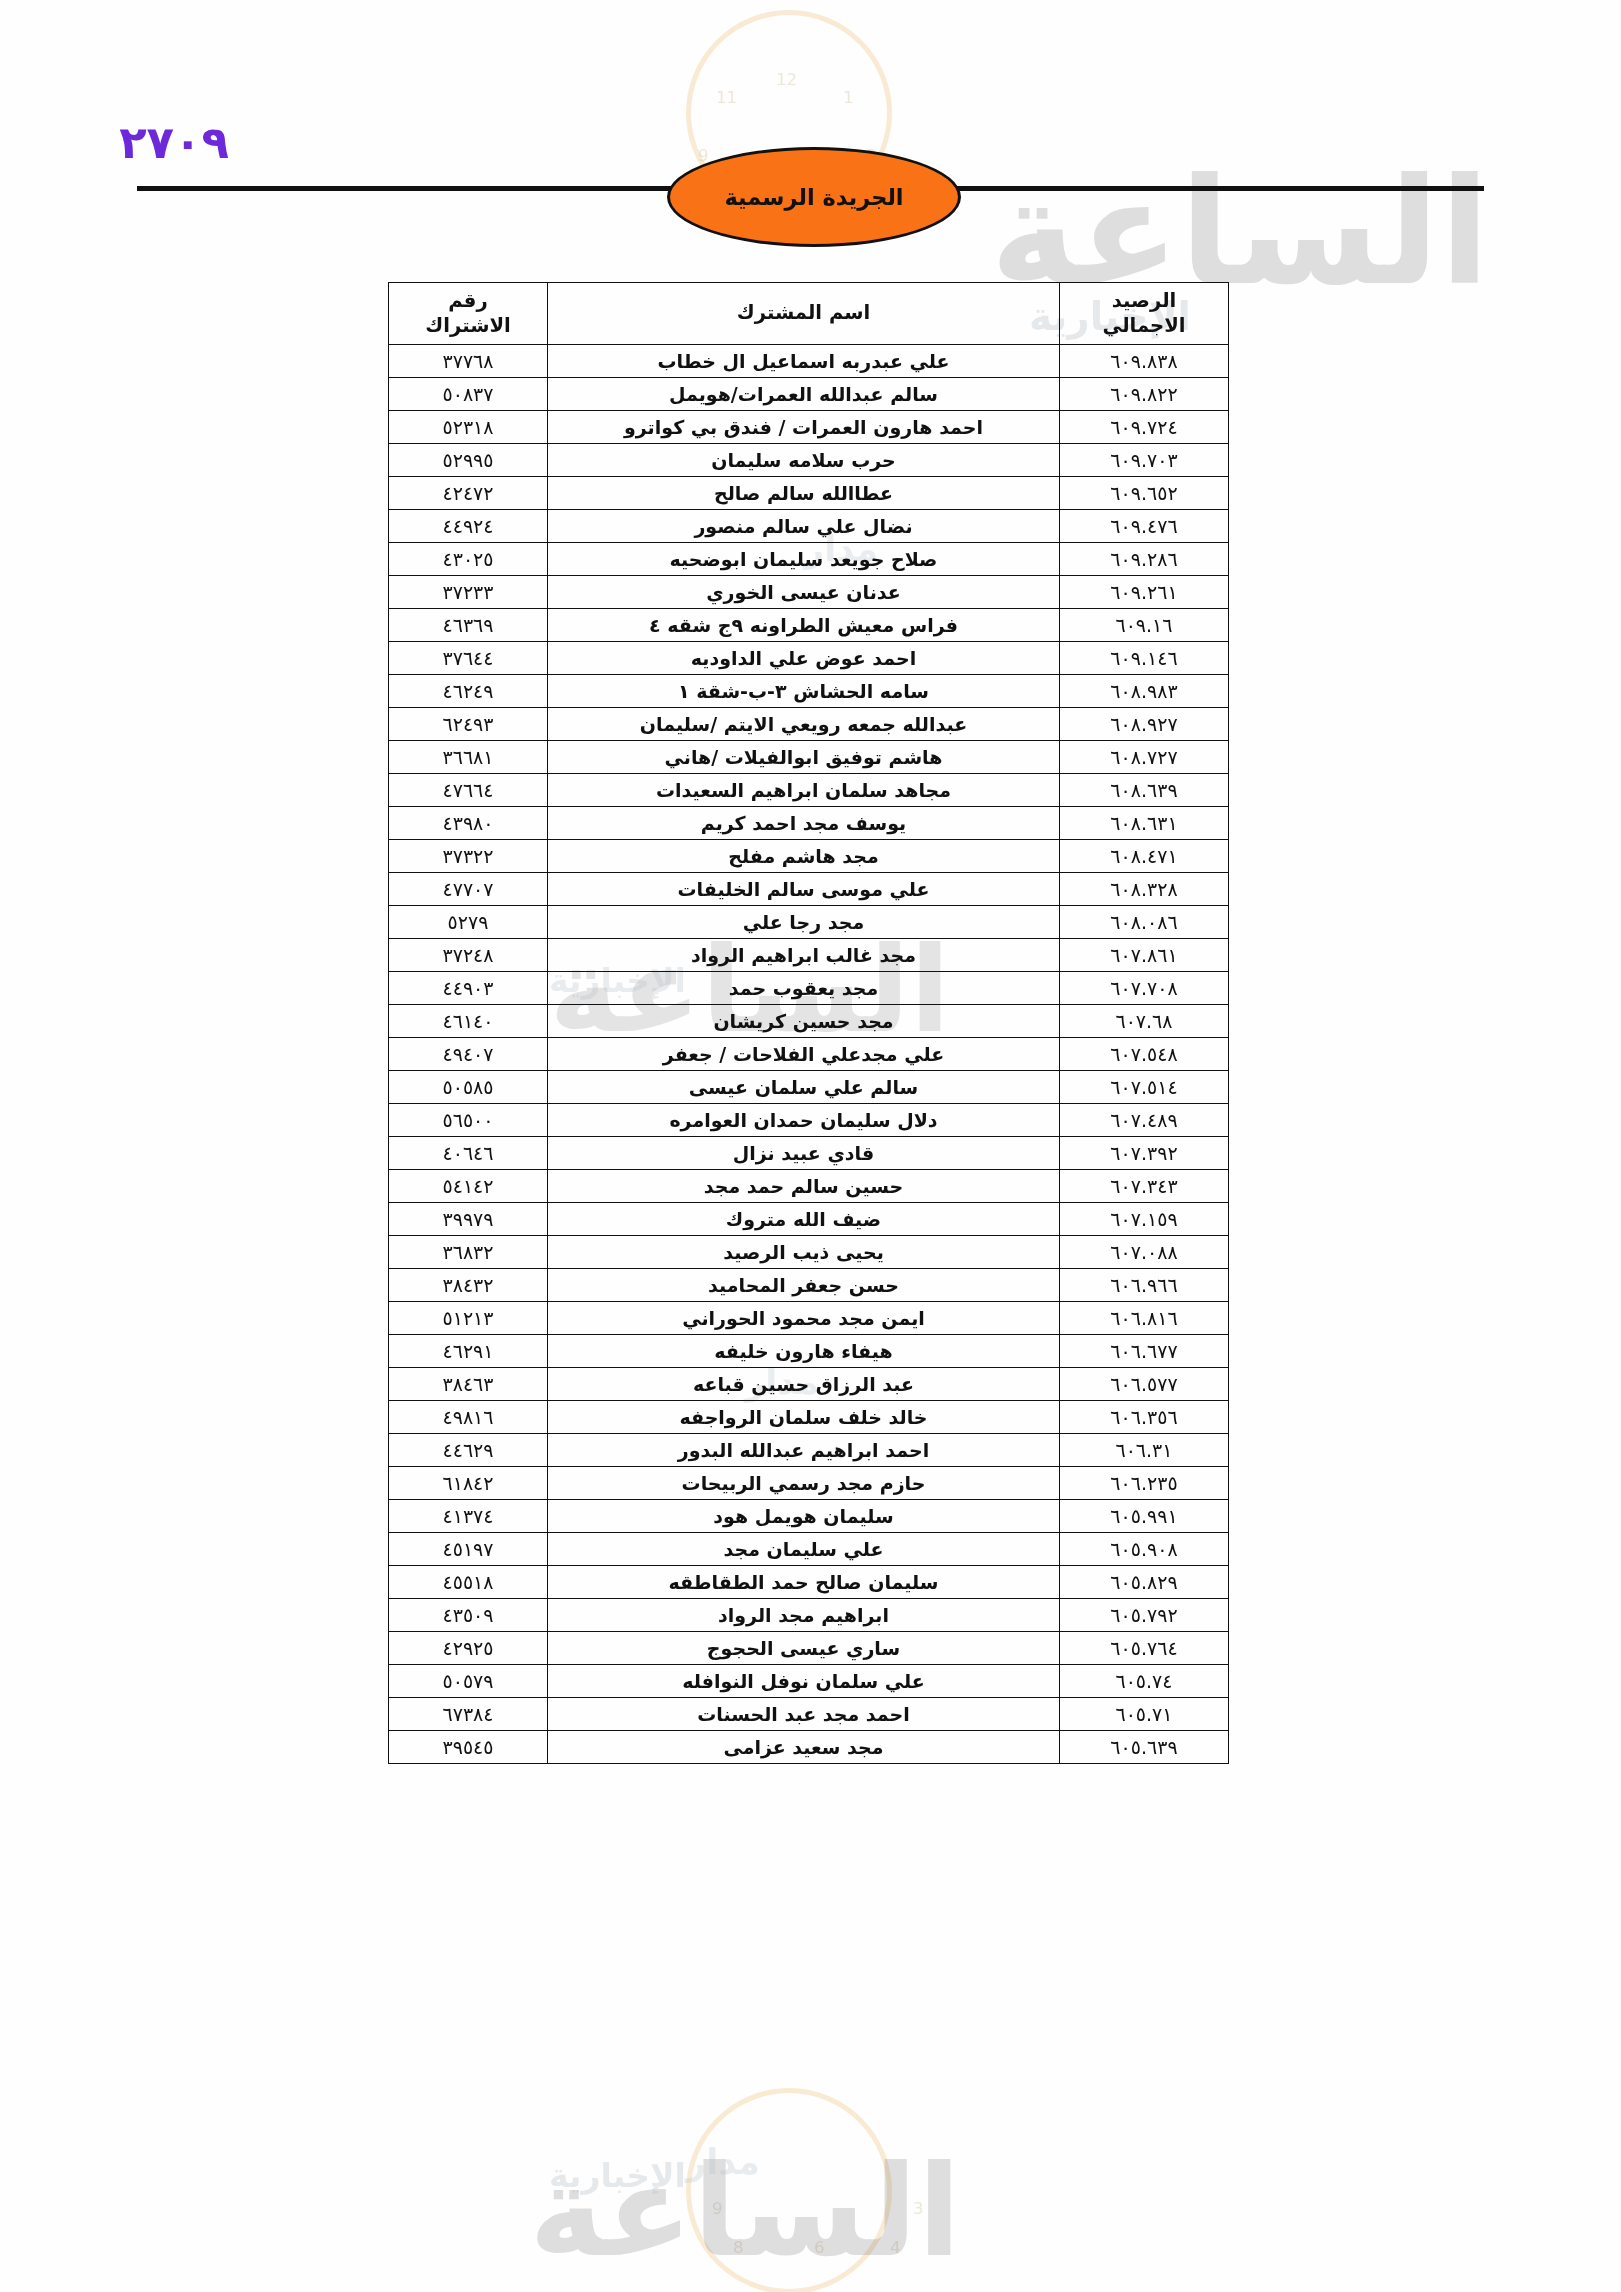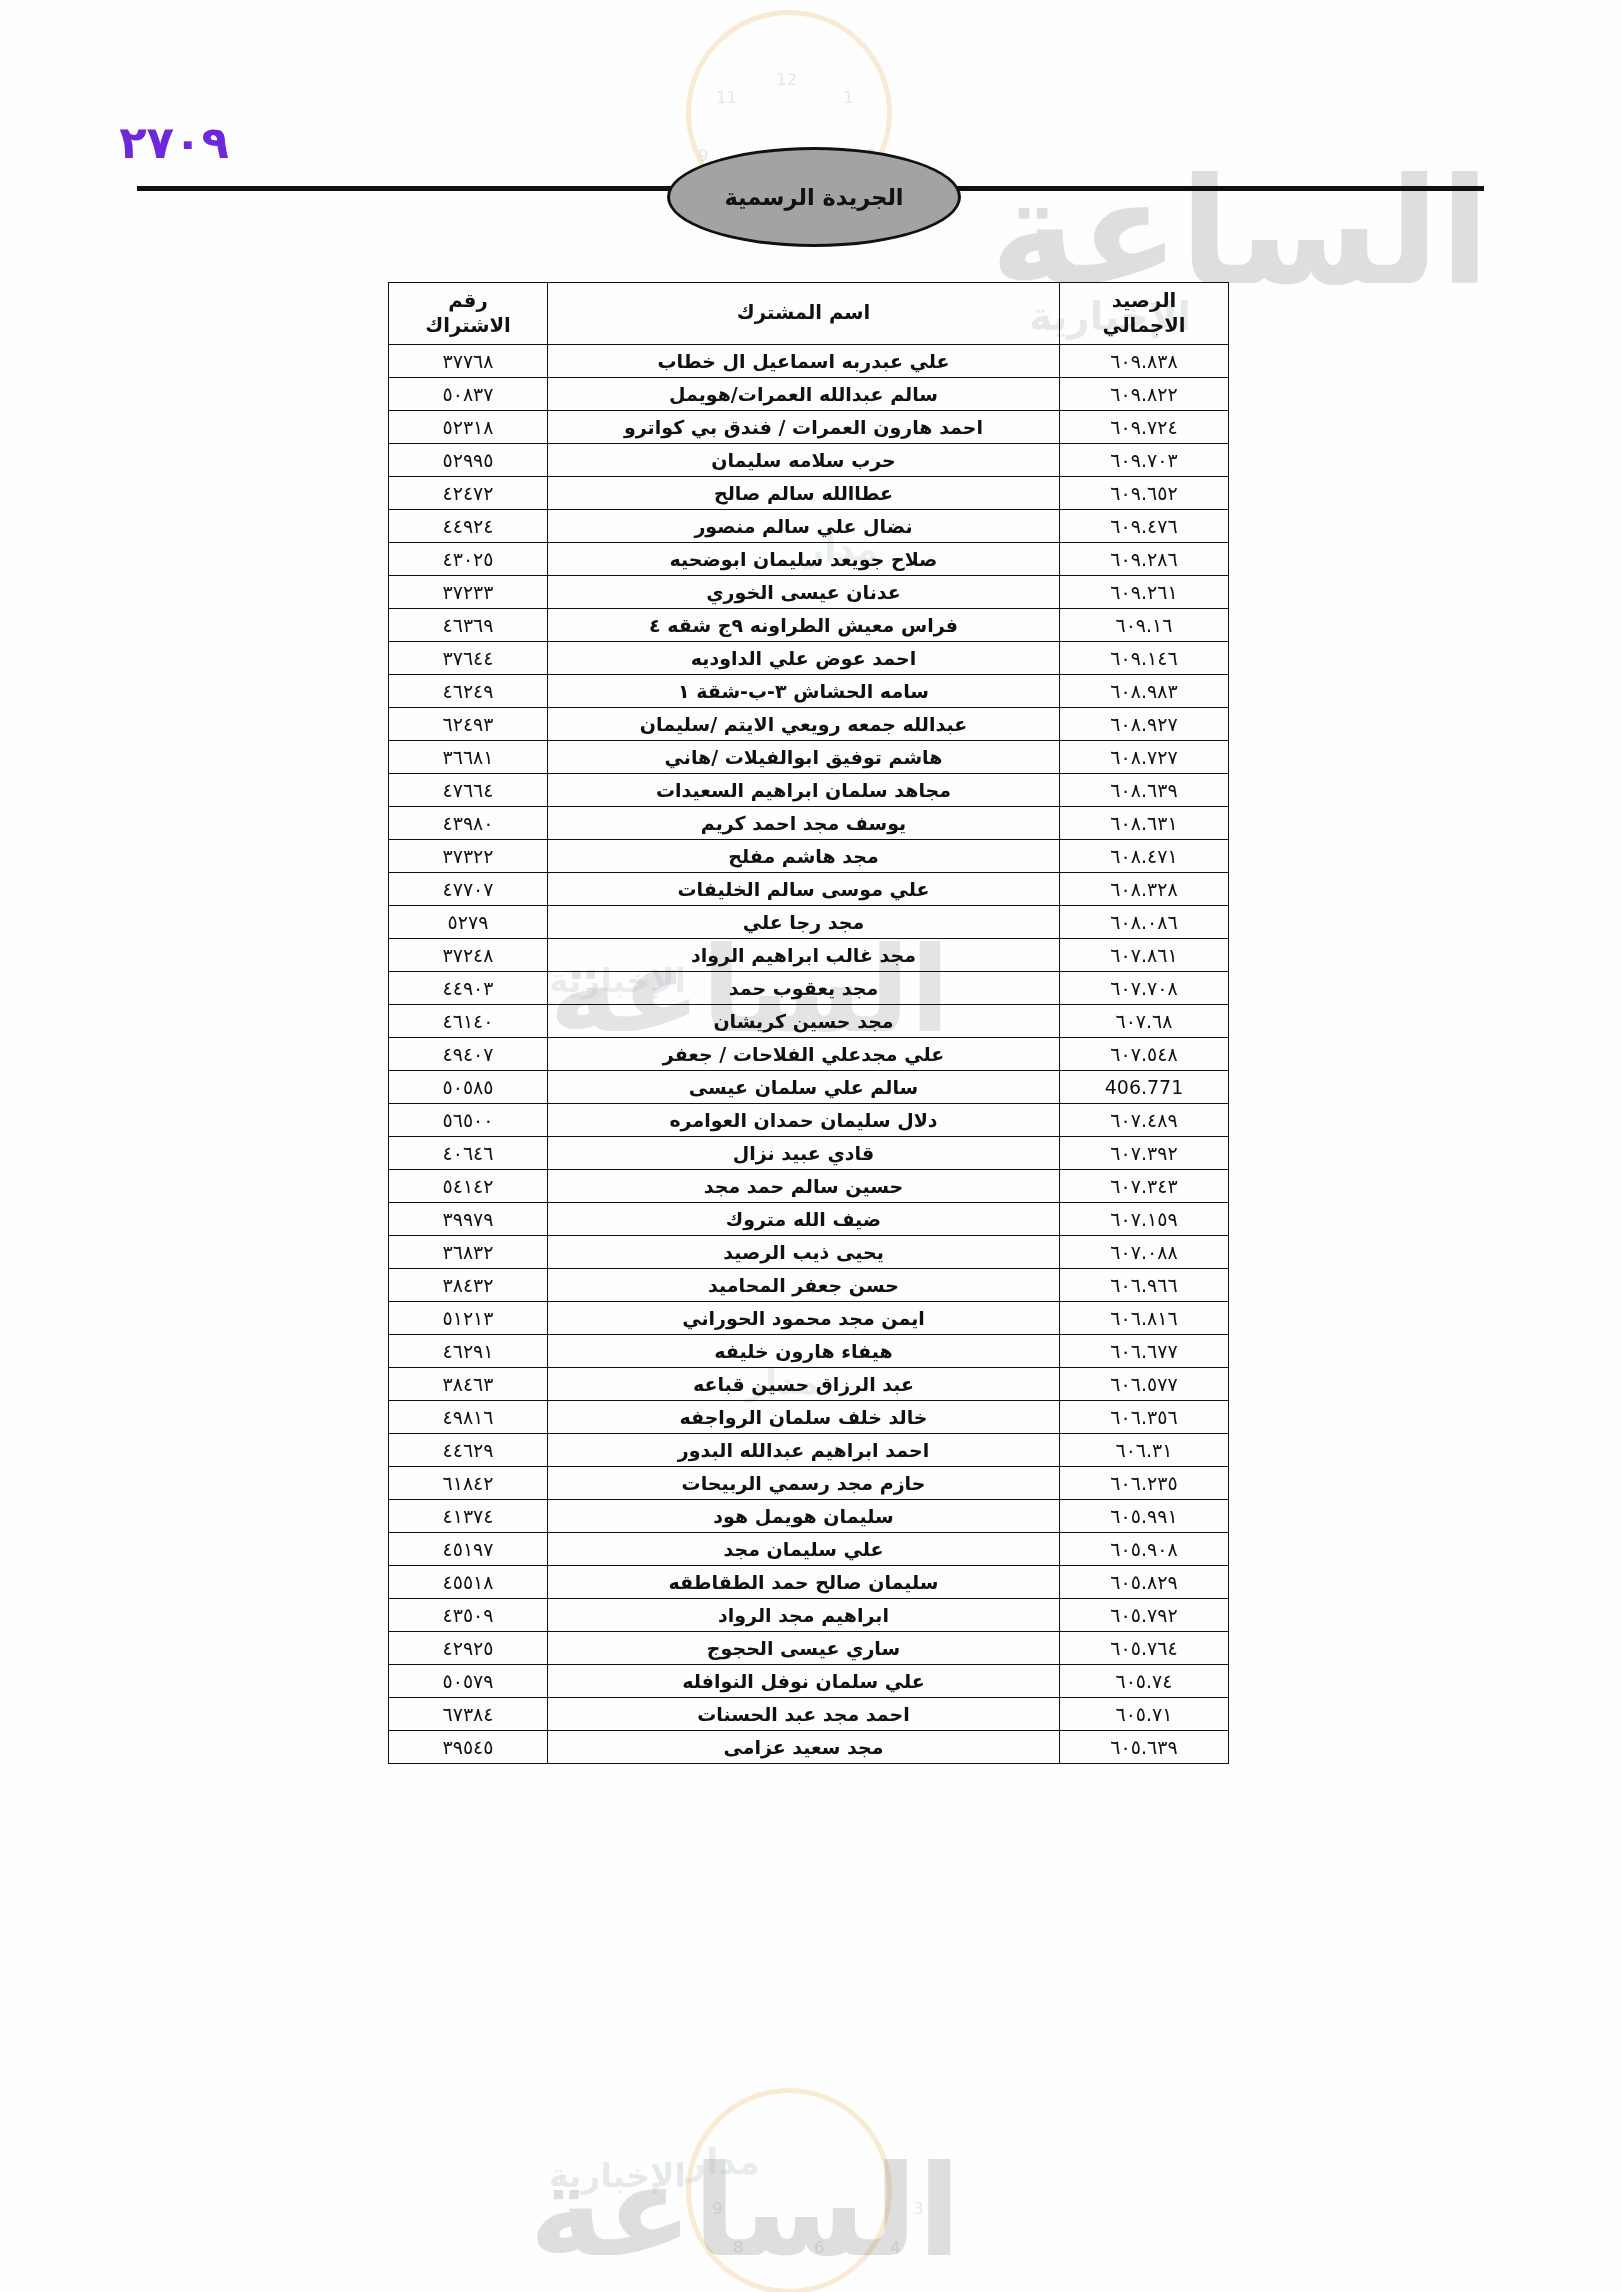--- a/index.html
+++ b/index.html
@@ -64,21 +64,21 @@
     background: #111;
   }
   .oval {
     position: absolute;
     top: 147px;
     left: 667px;
     width: 288px;
     height: 94px;
     border: 3.9px solid #111;
     border-radius: 50% / 50%;
-    background: #a3a3a3;
+    background: #f97316;
     display: flex;
     align-items: center;
     justify-content: center;
   }
   .oval span {
     font-size: 22.5px;
     font-weight: bold;
     color: #111;
   }
 
@@ -288,21 +288,21 @@
             <td class="bal">٦٠٧.٦٨</td>
             <td class="name">مجد حسين كريشان</td>
             <td class="num">٤٦١٤٠</td>
           </tr>
           <tr>
             <td class="bal">٦٠٧.٥٤٨</td>
             <td class="name">علي مجدعلي الفلاحات / جعفر</td>
             <td class="num">٤٩٤٠٧</td>
           </tr>
           <tr>
-            <td class="bal">406.771</td>
+            <td class="bal">٦٠٧.٥١٤</td>
             <td class="name">سالم علي سلمان عيسى</td>
             <td class="num">٥٠٥٨٥</td>
           </tr>
           <tr>
             <td class="bal">٦٠٧.٤٨٩</td>
             <td class="name">دلال سليمان حمدان العوامره</td>
             <td class="num">٥٦٥٠٠</td>
           </tr>
           <tr>
             <td class="bal">٦٠٧.٣٩٢</td>

